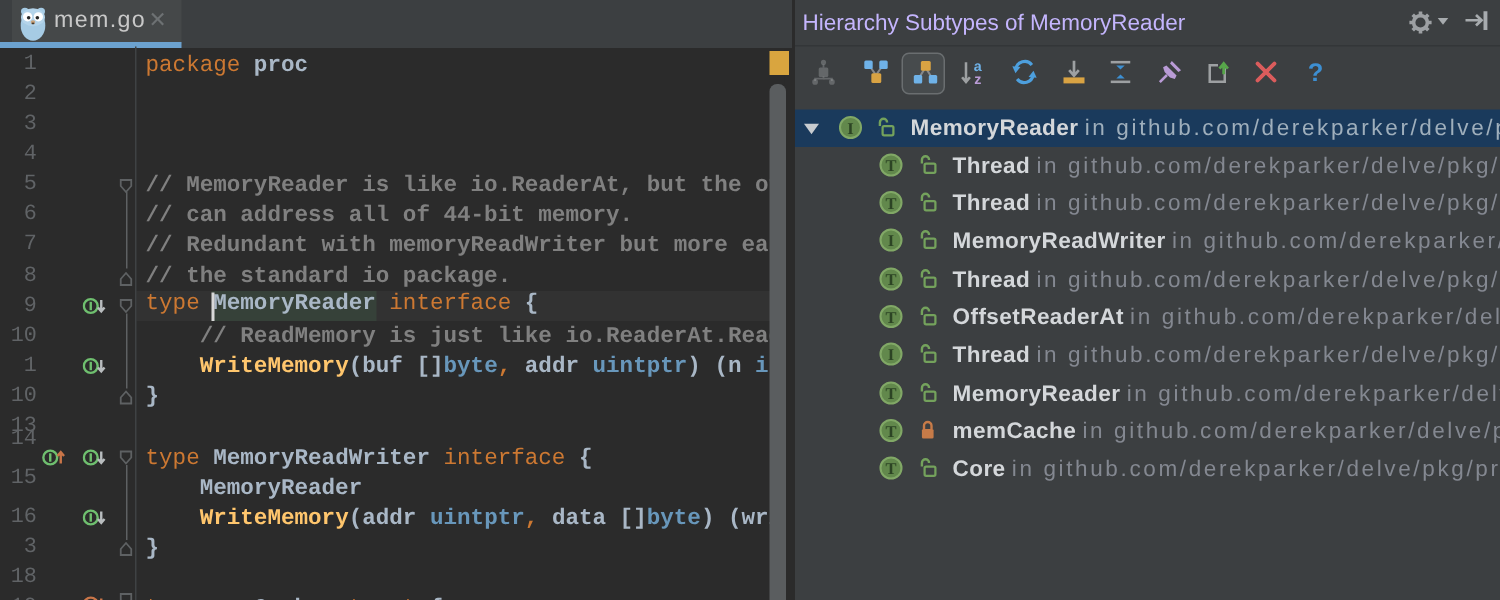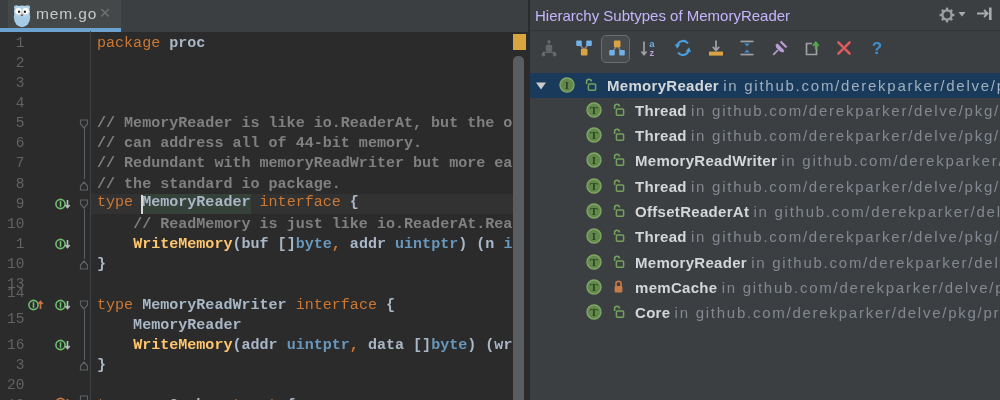--- a/index.html
+++ b/index.html
@@ -101,21 +101,21 @@
       <div class="cl" style="top:221.65px">}</div>
       <div class="ln" style="top:241.8px">13</div>
       <div class="ln" style="top:250px">14</div>
       <div class="cl" style="top:261.95px"><span class="k">type</span> MemoryReadWriter <span class="k">interface</span> {</div>
       <div class="ln" style="top:276px">15</div>
       <div class="cl" style="top:282.1px">    MemoryReader</div>
       <div class="ln" style="top:302.25px">16</div>
       <div class="cl" style="top:302.25px">    <span class="fn">WriteMemory</span>(addr <span class="t">uintptr</span><span class="o">,</span> data []<span class="t">byte</span>) (written  err )</div>
       <div class="ln" style="top:322.4px">3</div>
       <div class="cl" style="top:322.4px">}</div>
-      <div class="ln" style="top:342.55px">20</div>
+      <div class="ln" style="top:342.55px">18</div>
       <div class="ln" style="top:362.7px">19</div>
       <div class="cl" style="top:362.7px"><span class="k">type</span> memCache <span class="k">struct</span> {</div>
       <svg class="fold" style="left:79px;top:86.17px" width="10" height="10" viewBox="0 0 10 10">
           <path d="M1.5 1 L8.5 1 L8.5 5 L5 9 L1.5 5 Z" fill="none" stroke="#5e6163" stroke-width="1.2"></path>
         </svg>
       <svg class="fold" style="left:79px;top:148.12px" width="10" height="10" viewBox="0 0 10 10">
           <path d="M1.5 9 L8.5 9 L8.5 5 L5 1 L1.5 5 Z" fill="none" stroke="#5e6163" stroke-width="1.2"></path>
         </svg>
       <div class="foldline" style="top:95.67px;height:50.45px"></div>
       <svg class="fold" style="left:79px;top:166.77px" width="10" height="10" viewBox="0 0 10 10">

